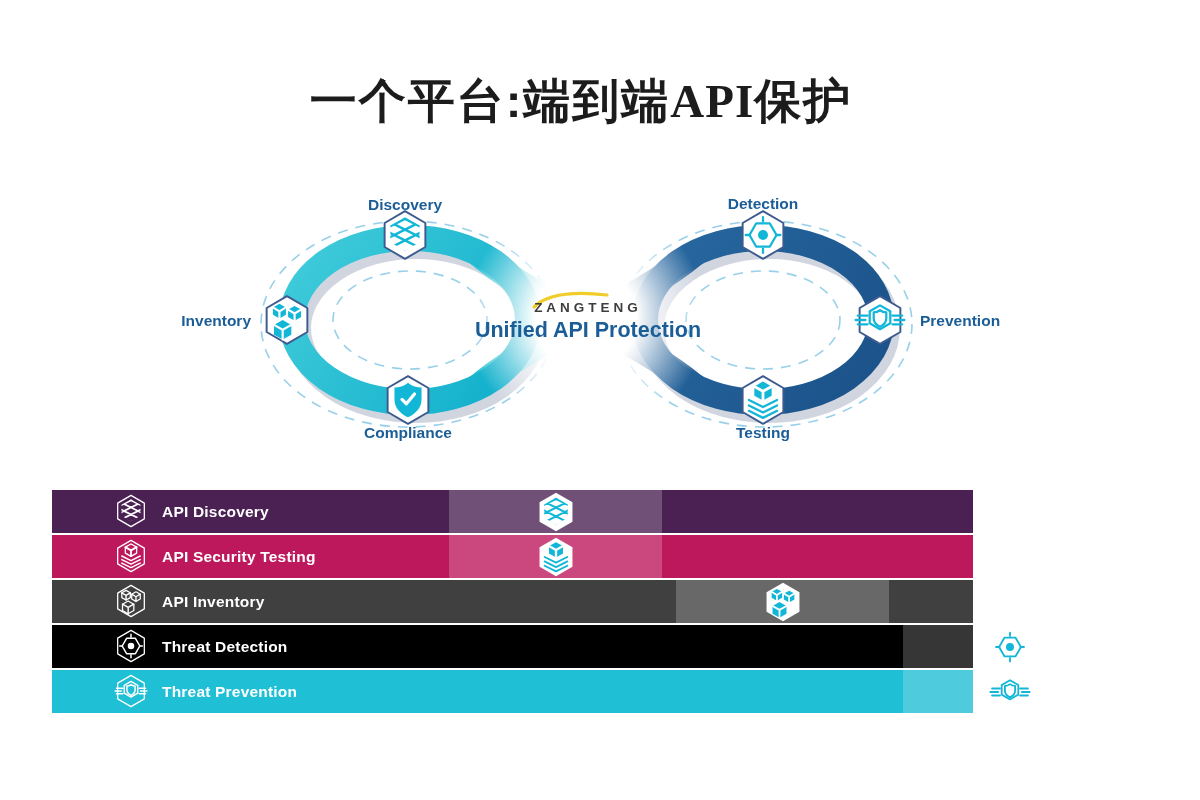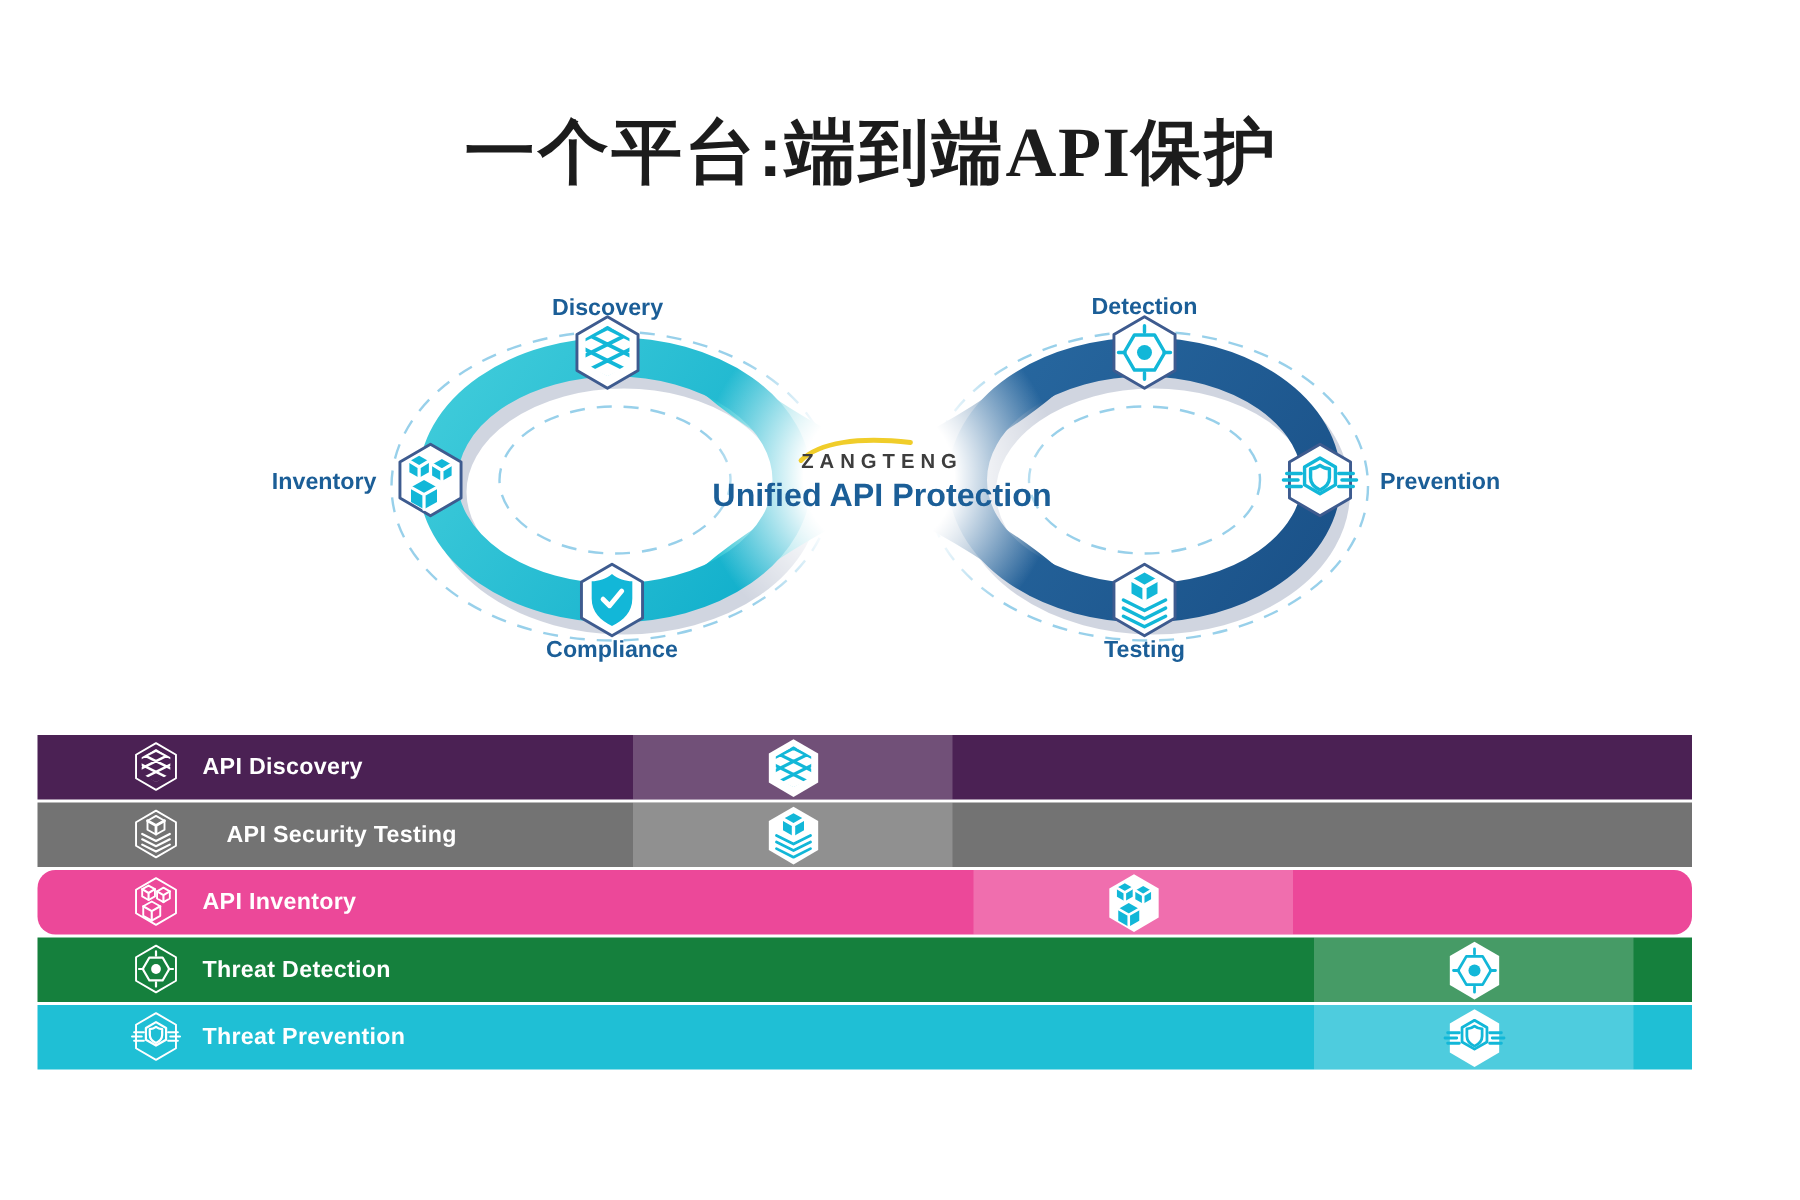--- a/index.html
+++ b/index.html
@@ -22,21 +22,21 @@
   .sh{fill:var(--fgf,currentColor);stroke:var(--fgs,none);stroke-width:2;stroke-linejoin:round;}
   .cg{fill:none;stroke:var(--cgc,#fff);stroke-width:2.6;stroke-linecap:round;stroke-linejoin:round;}
   .dotf{fill:currentColor;}
   .hexf{fill:var(--hexfill,#fff);stroke:var(--hexstroke,none);stroke-width:1.8;stroke-linejoin:round;}
   .icon-loop{color:var(--c-accent,#12b7d8);--fgf:var(--c-accent,#12b7d8);--fgs:none;--cgc:#fff;
              --hexfill:#fff;--hexstroke:#3e5b8f;}
   .icon-solid{color:var(--c-accent,#12b7d8);--fgf:var(--c-accent,#12b7d8);--fgs:none;--cgc:#fff;
              --hexfill:#fff;--hexstroke:none;}
   .icon-outline{color:#fff;--fgf:none;--fgs:#fff;--cgc:#fff;--hexfill:none;--hexstroke:#fff;}
   
-  .captable{position:absolute;left:25px;top:490px;width:1103px;}
+  .captable{position:absolute;left:52px;top:490px;width:921px;}
   .trow{position:relative;height:43px;margin-bottom:2px;display:flex;align-items:center;}
   .trow:last-child{margin-bottom:0;align-items:center;}
   .ticon{position:absolute;left:62px;top:4px;width:34px;height:34px;}
   .ticon svg{width:34px;height:34px;display:block;}
   .tlabel{margin-left:110px;color:#fff;font-size:15.5px;font-weight:bold;letter-spacing:.2px;}
   .hcell{position:absolute;top:0;bottom:0;width:213px;background:rgba(255,255,255,0.21);
          display:flex;align-items:center;justify-content:center;}
   .hl-0{left:397px;} .hl-1{left:624px;} .hl-2{left:851px;}
   .hcell svg{width:42px;height:42px;display:block;}
 </style>
@@ -169,50 +169,50 @@
           </svg>
         </span>
       <span class="tlabel">API Discovery</span>
       <span class="hcell hl-0">
           <svg class="icon-solid" viewBox="0 0 48 48">
             <use href="#sym-discovery"></use>
           </svg>
         </span>
     </div>
 
-    <div class="trow" style="background: #737373; padding-left: 16px;">
+    <div class="trow" style="background: #be185d;">
       <span class="ticon">
           <svg class="icon-outline" viewBox="0 0 48 48">
             <use href="#sym-testing"></use>
           </svg>
         </span>
       <span class="tlabel">API Security Testing</span>
       <span class="hcell hl-0">
           <svg class="icon-solid" viewBox="0 0 48 48">
             <use href="#sym-testing"></use>
           </svg>
         </span>
     </div>
 
-    <div class="trow" style="background: #ec4899; border-radius: 12px;">
+    <div class="trow" style="background: #404040;">
       <span class="ticon">
           <svg class="icon-outline" viewBox="0 0 48 48">
             <use href="#sym-inventory"></use>
           </svg>
         </span>
       <span class="tlabel">API Inventory</span>
       <span class="hcell hl-1">
           <svg class="icon-solid" viewBox="0 0 48 48">
             <use href="#sym-inventory"></use>
           </svg>
         </span>
     </div>
 
 
-    <div class="trow" style="background: #15803d;">
+    <div class="trow" style="background: #000000;">
       <span class="ticon">
           <svg class="icon-outline" viewBox="0 0 48 48">
             <use href="#sym-detection"></use>
           </svg>
         </span>
       <span class="tlabel">Threat Detection</span>
       <span class="hcell hl-2">
           <svg class="icon-solid" viewBox="0 0 48 48">
             <use href="#sym-detection"></use>
           </svg>

